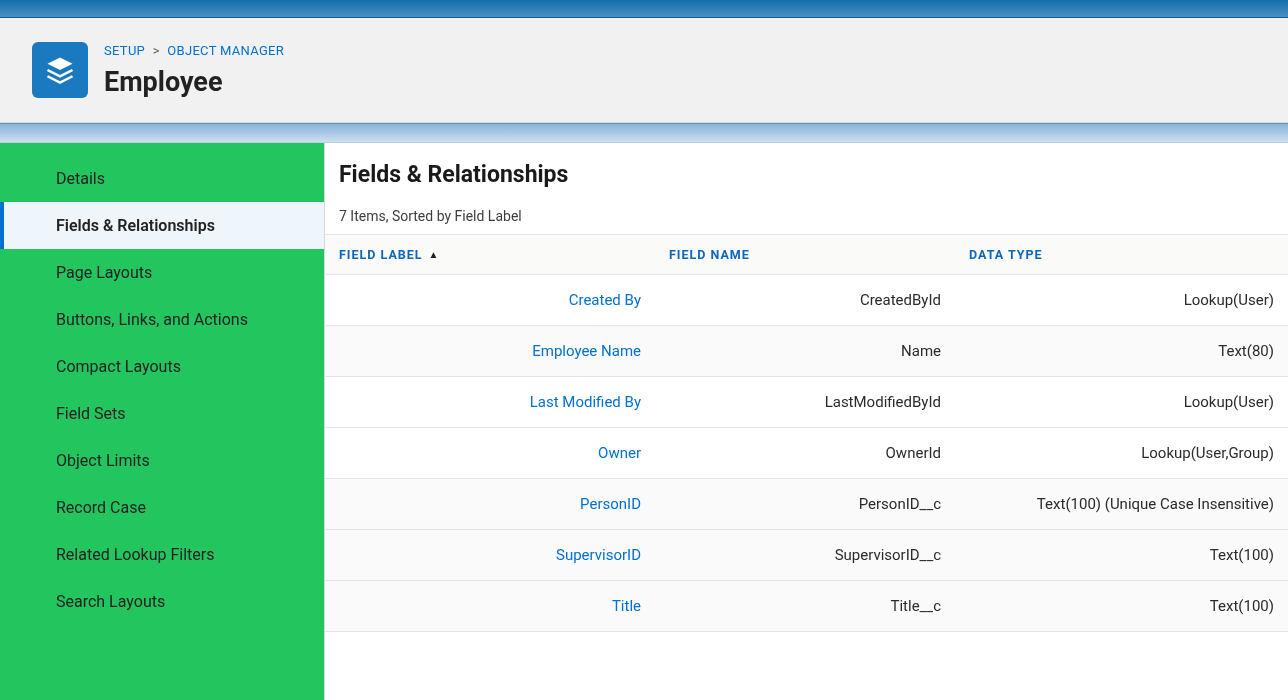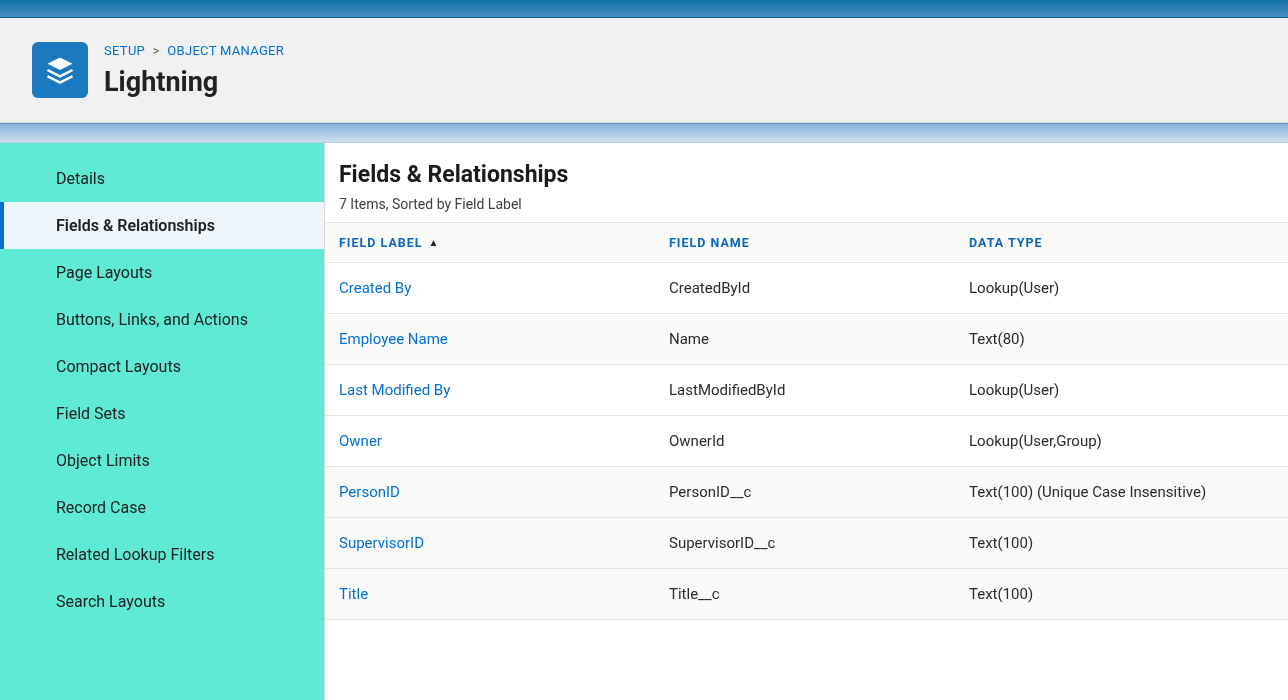--- a/index.html
+++ b/index.html
@@ -66,21 +66,21 @@
     border-top: 1px solid #5f93c2;
     border-bottom: 1px solid #b8cde2;
   }
   .body-area {
     display: flex;
     height: calc(700px - 18px - 105px - 20px);
   }
   .sidebar {
     width: 325px;
     border-right: 1px solid #d9d9d9;
-    background: #5eead4;
+    background: #22c55e;
     padding-top: 12px;
   }
   .sidebar-item {
     display: block;
     padding: 14px 24px 14px 56px;
     font-size: 16px;
     color: #222;
     cursor: pointer;
     position: relative;
   }
@@ -104,21 +104,21 @@
     padding: 18px 14px 10px 14px;
   }
   .main-title {
     font-size: 23px;
     font-weight: 700;
     color: #1a1a1a;
   }
   .main-sub {
     font-size: 14px;
     color: #3e3e3e;
-    margin-top: 8px;
+    margin-top: 20px;
   }
   .table {
     width: 100%;
     border-collapse: collapse;
   }
   .table thead th {
     background: #fafaf9;
     border-top: 1px solid #e5e5e5;
     border-bottom: 1px solid #e5e5e5;
     text-align: left;
@@ -136,20 +136,21 @@
   }
   .sort-arrow {
     font-size: 10px;
     color: #222;
   }
   .table tbody td {
     border-bottom: 1px solid #e5e5e5;
     padding: 16px 14px;
     font-size: 15px;
     color: #2b2b2b;
+    text-align: right;
   }
   .table tbody tr.alt { background: #fafafa; }
   .link-cell a {
     color: #0070d2;
     text-decoration: none;
     cursor: pointer;
   }
   .col-label { width: 330px; }
   .col-name  { width: 300px; }
 </style>
@@ -167,21 +168,21 @@
         <path d="M2 12 L12 17 L22 12" stroke="#fff" stroke-width="2" fill="none"></path>
         <path d="M2 17 L12 22 L22 17" stroke="#fff" stroke-width="2" fill="none"></path>
       </svg>
     </div>
     <div class="header-text">
       <div class="breadcrumb">
         <a>SETUP</a>
         <span class="sep">&gt;</span>
         <a>OBJECT MANAGER</a>
       </div>
-      <div class="page-title">Lightning</div>
+      <div class="page-title">Employee</div>
     </div>
   </div>
 </div>
 
 <div class="blue-divider"></div>
 
 <div class="body-area">
   <nav class="sidebar">
     <a class="sidebar-item"><span>Details</span></a>
     <a class="sidebar-item active"><span>Fields &amp; Relationships</span></a>

